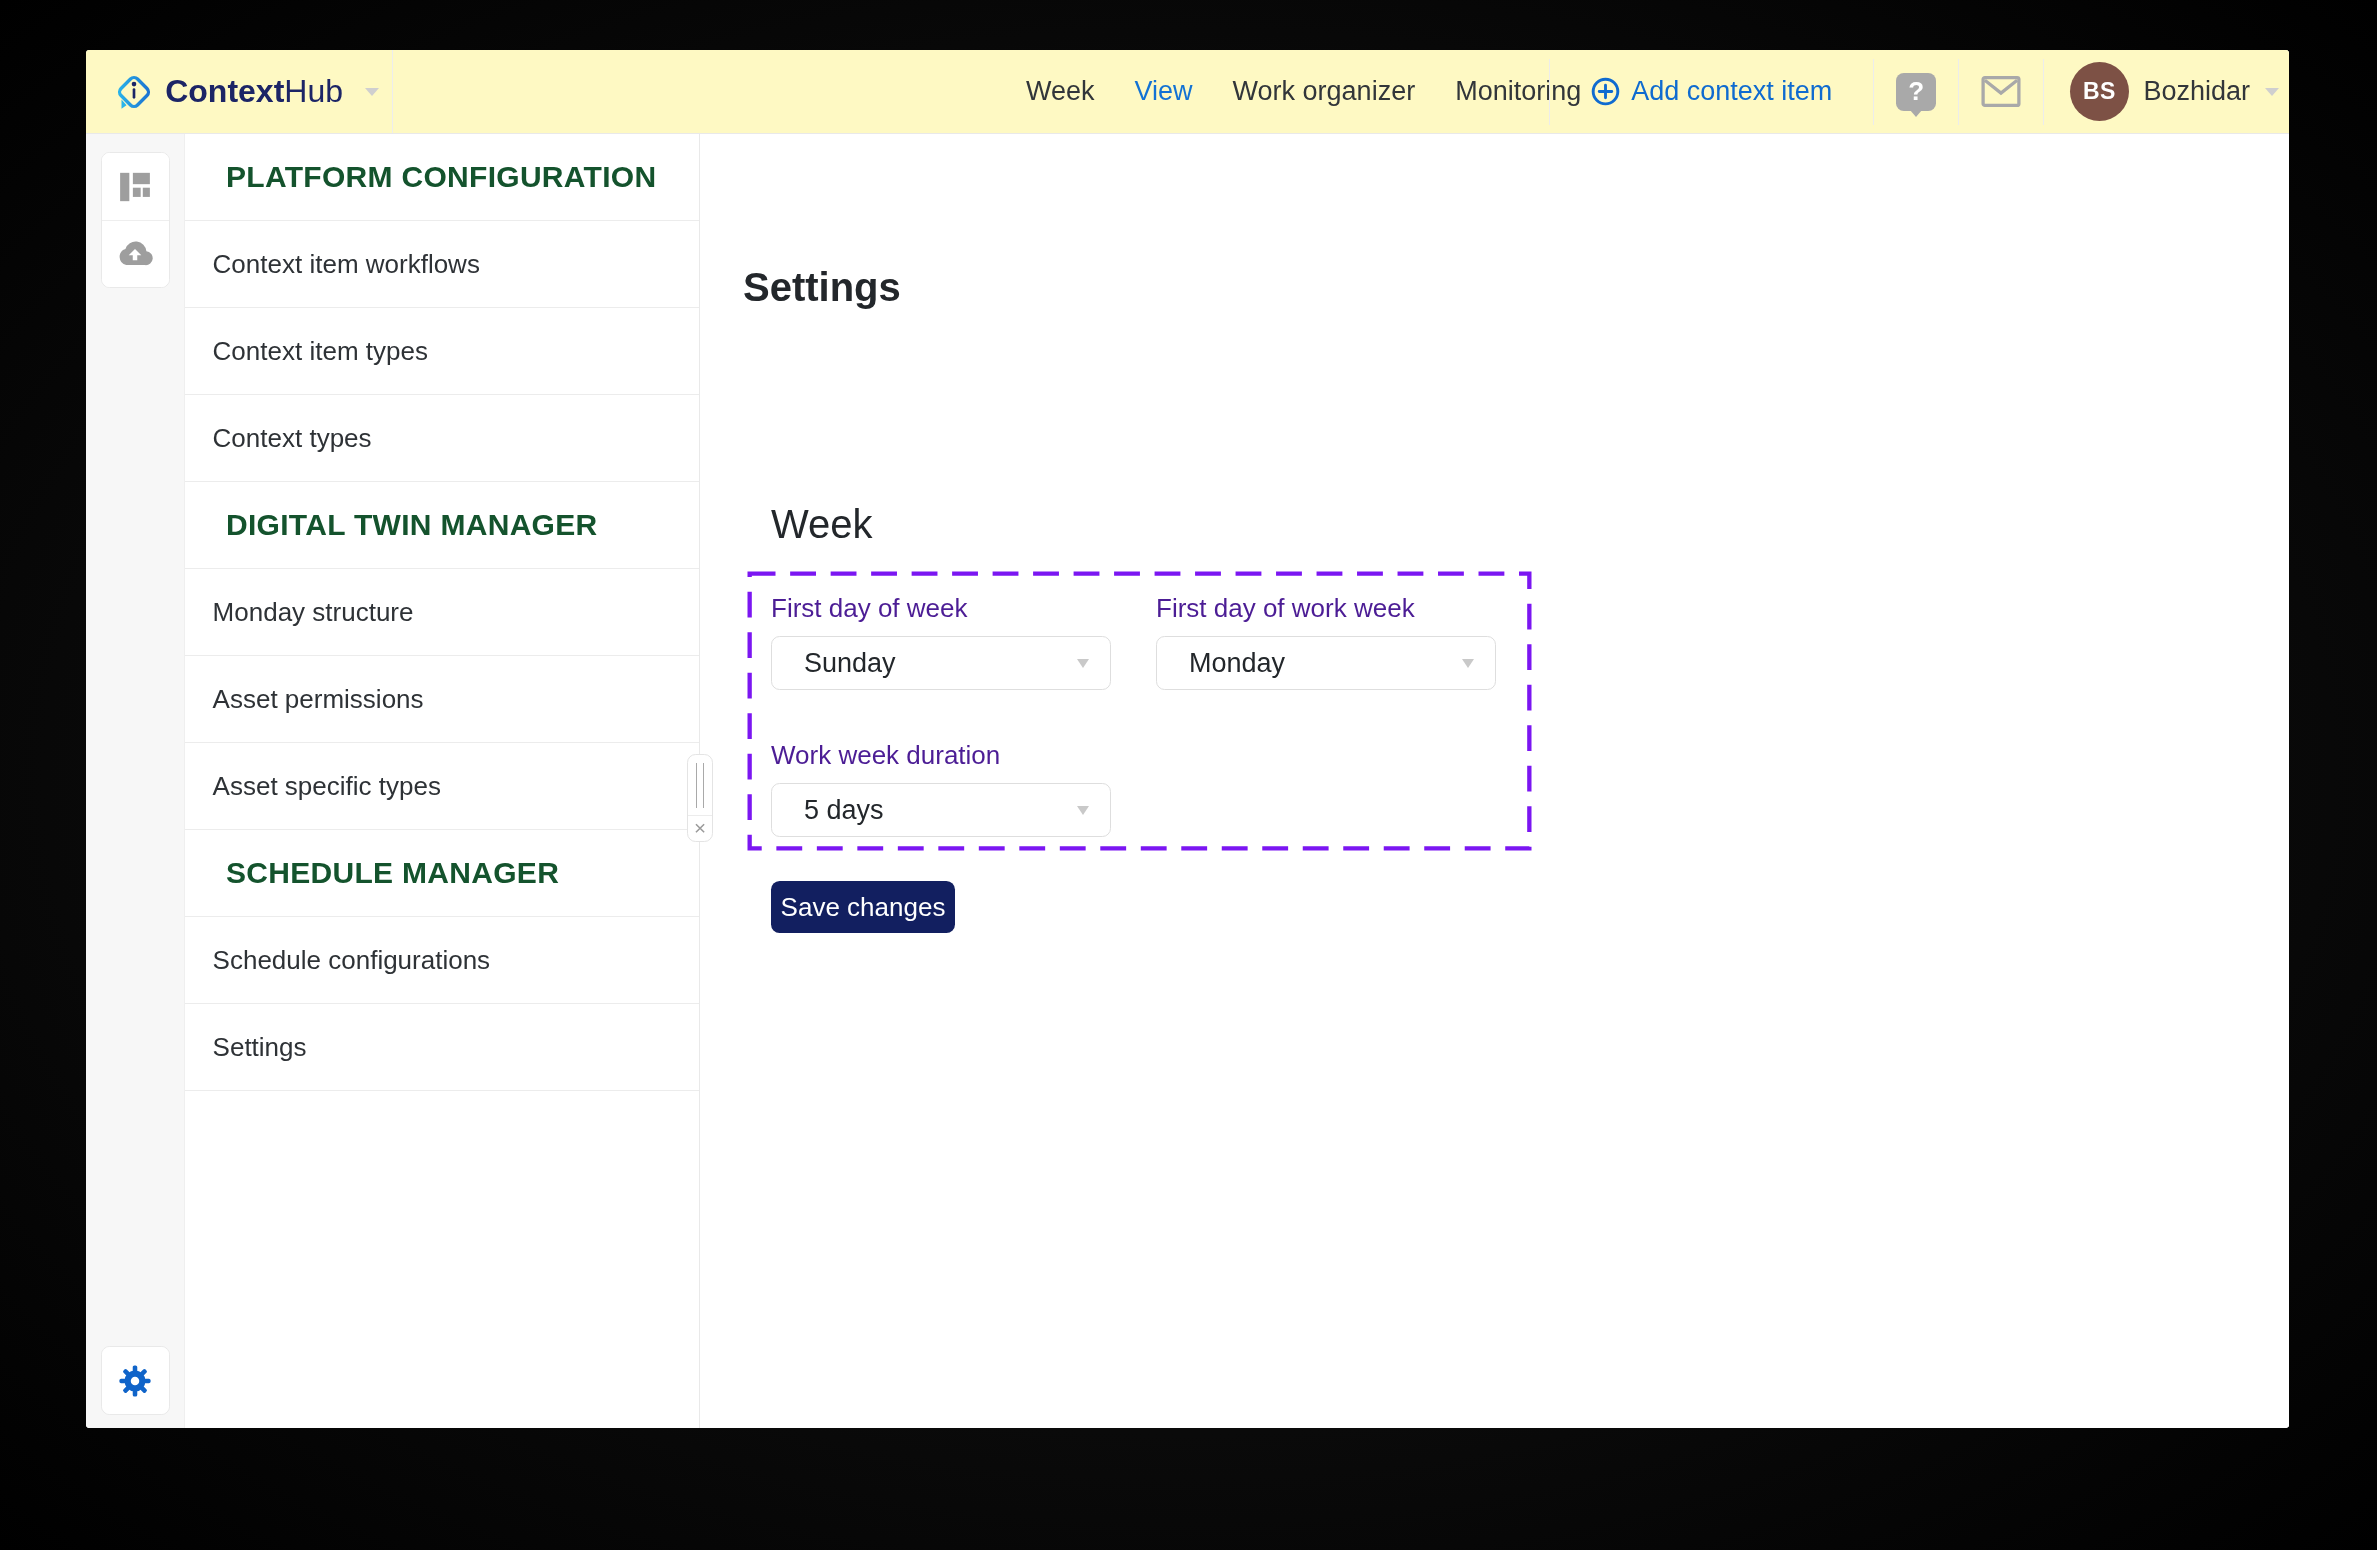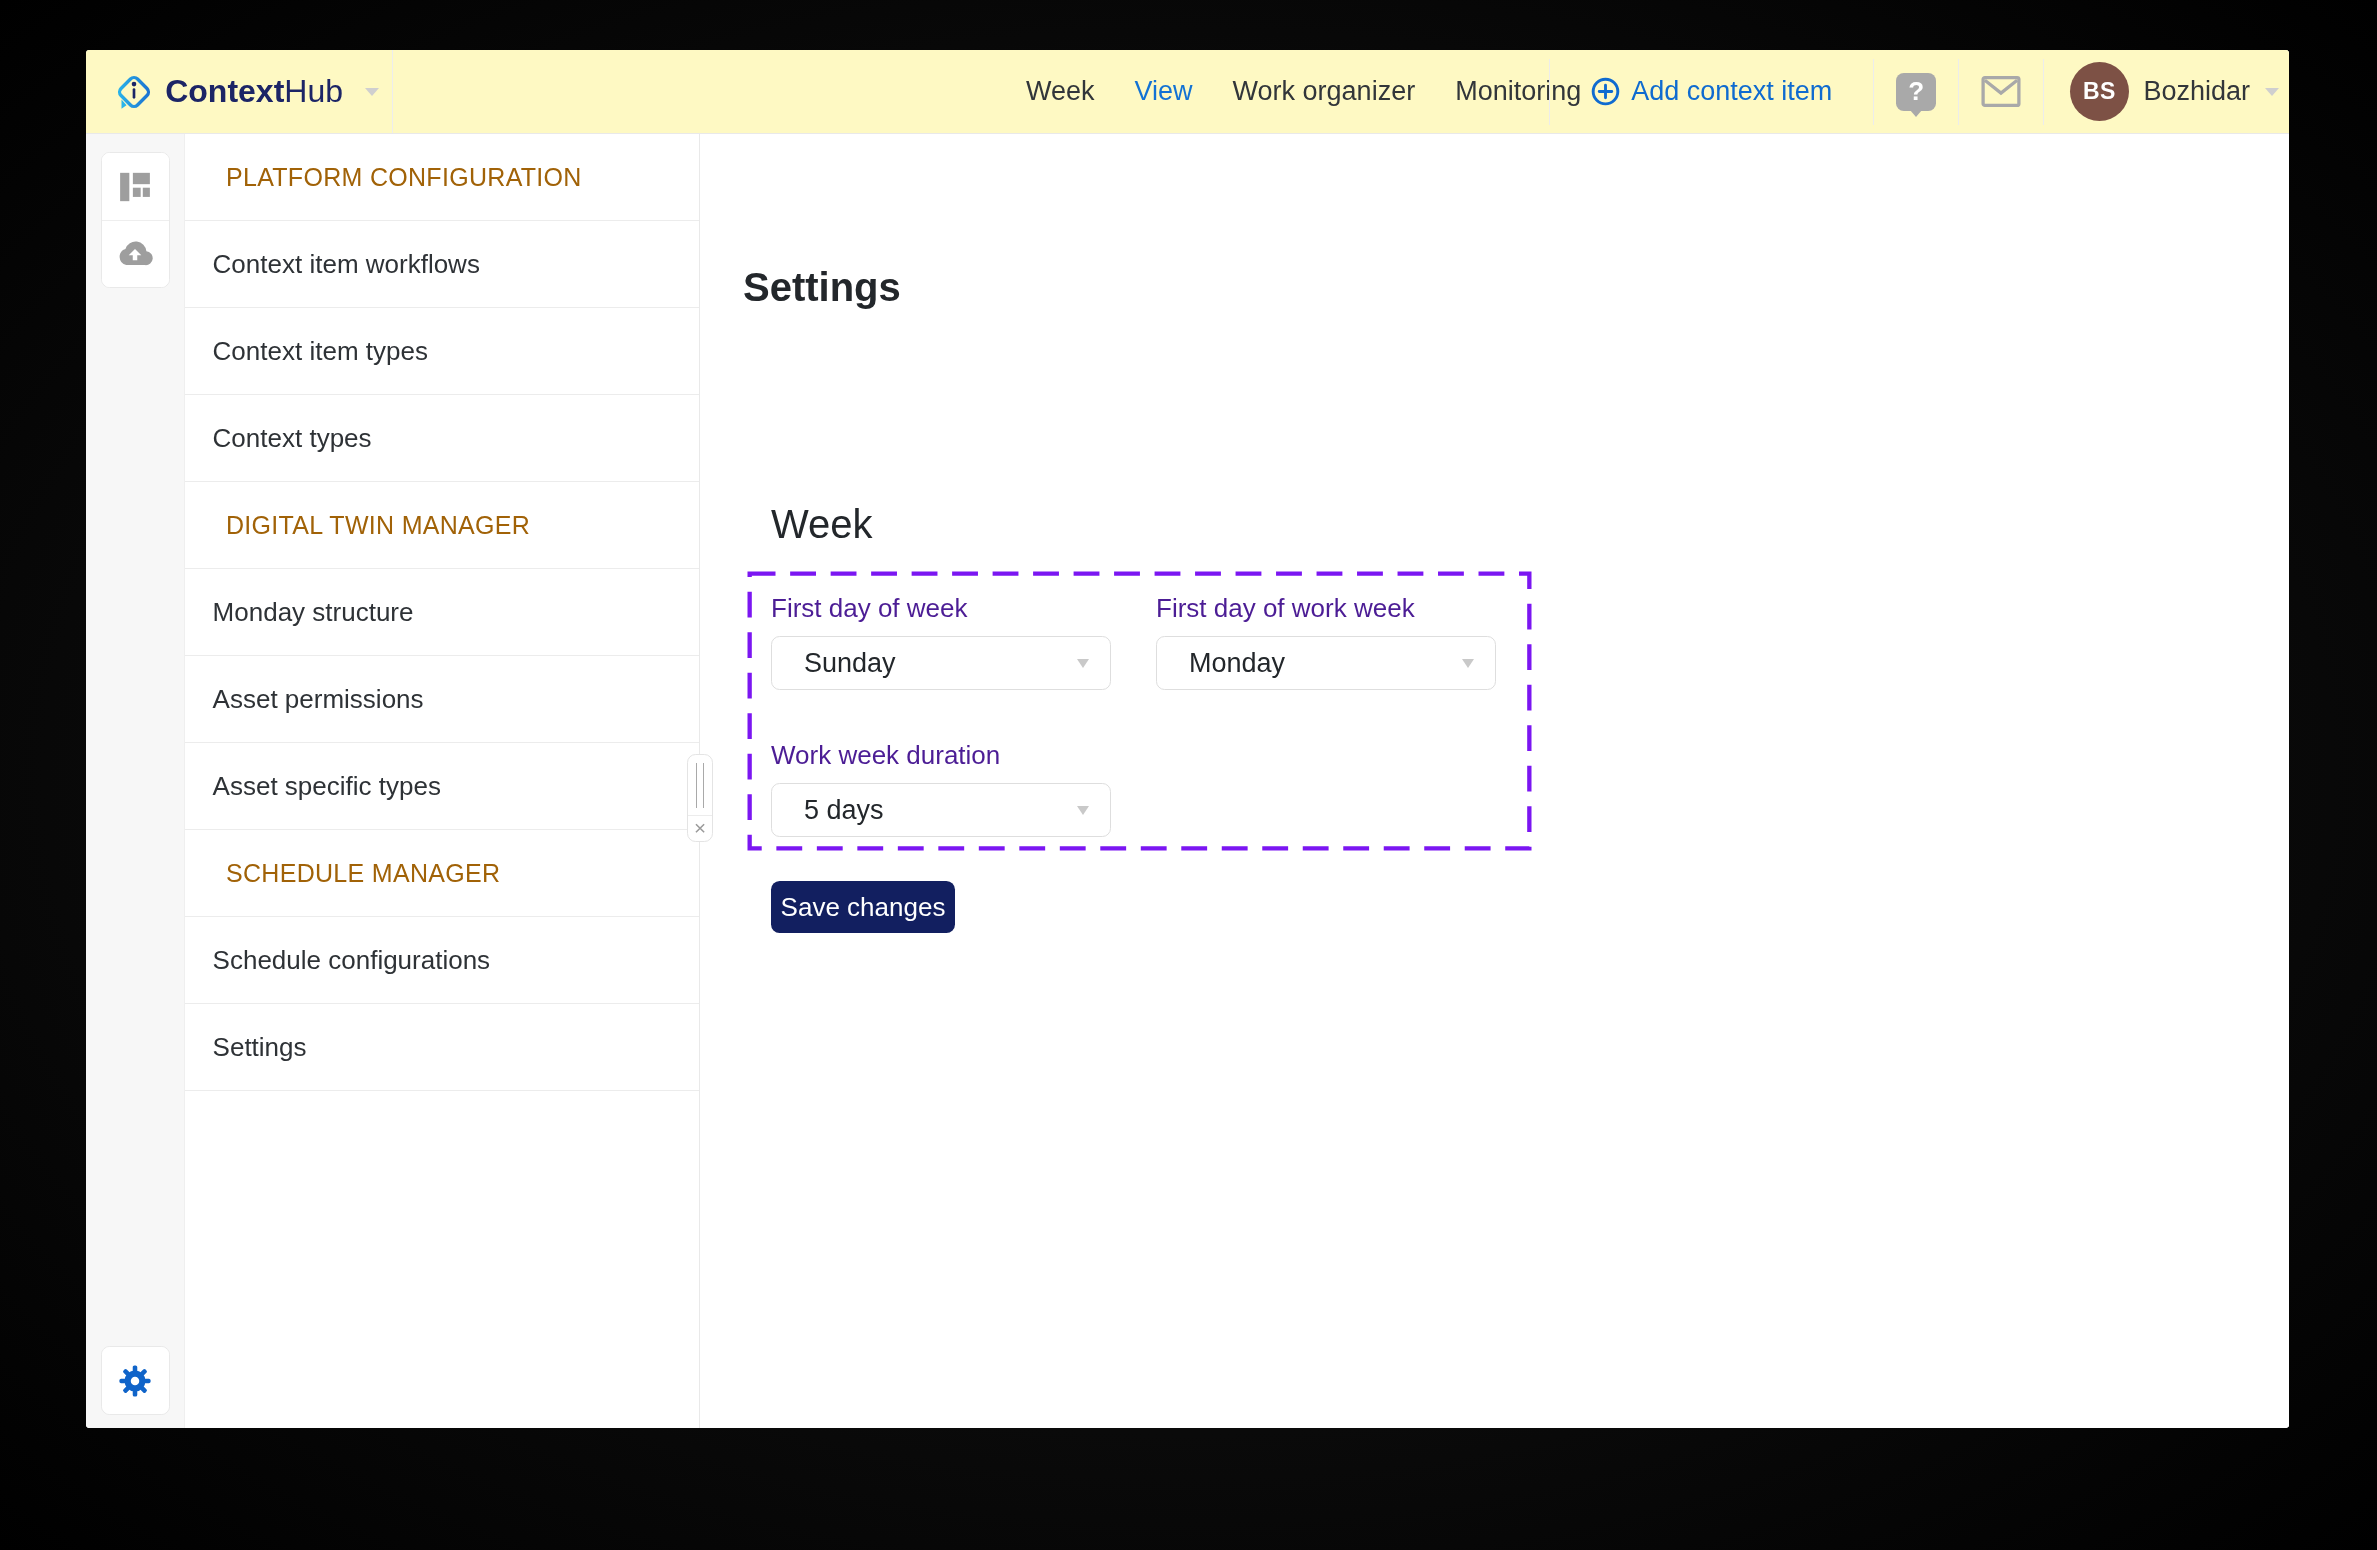--- a/index.html
+++ b/index.html
@@ -50,21 +50,21 @@
 
   .rail { position:relative; width:99px; background:#f7f7f7; border-right:0.9px solid #efefef; flex:0 0 auto; }
   .rail-card { position:absolute; left:14.6px; width:69px; background:#fff; border:0.9px solid #e9e9e9; border-radius:8.6px; overflow:hidden; }
   .rail-card.top { top:18px; }
   .rail-card .rail-btn { width:100%; height:67px; display:flex; align-items:center; justify-content:center; background:#fff; border:none; cursor:pointer; }
   .rail-card.top .rail-btn + .rail-btn { border-top:0.9px solid #eeeeee; }
   .rail-card.bottom { bottom:13px; }
 
   .sidebar { width:515px; background:#fff; border-right:0.9px solid #e9e9e9; flex:0 0 auto; }
   .srow { height:87px; border-bottom:0.9px solid #ececec; display:flex; align-items:center; background:#fff; }
-  .shead { padding-left:41px; font-size:25px; font-weight:400; color:#a16207; letter-spacing:0.3px; }
+  .shead { padding-left:41px; font-size:30px; font-weight:700; color:#14532d; letter-spacing:0.3px; }
   .sitem { padding-left:27.6px; font-size:26px; color:#2e3236; cursor:pointer; }
 
   .side-handle { position:absolute; left:601px; top:620px; width:26px; height:88px; z-index:6;
     background:#fff; border:0.9px solid #e4e4e4; border-radius:8.6px; display:flex; flex-direction:column; }
   .grip-zone { flex:1; display:flex; align-items:center; justify-content:center; cursor:col-resize; }
   .grip-lines { width:8.6px; height:45px; border-left:1.7px solid #a9a9a9; border-right:1.7px solid #a9a9a9; }
   .close-zone { height:26px; border-top:0.9px solid #ececec; display:flex; align-items:center; justify-content:center;
     color:#9a9a9a; font-size:20.7px; line-height:1; cursor:pointer; }
 
   .main { position:relative; flex:1; background:#fff; }

